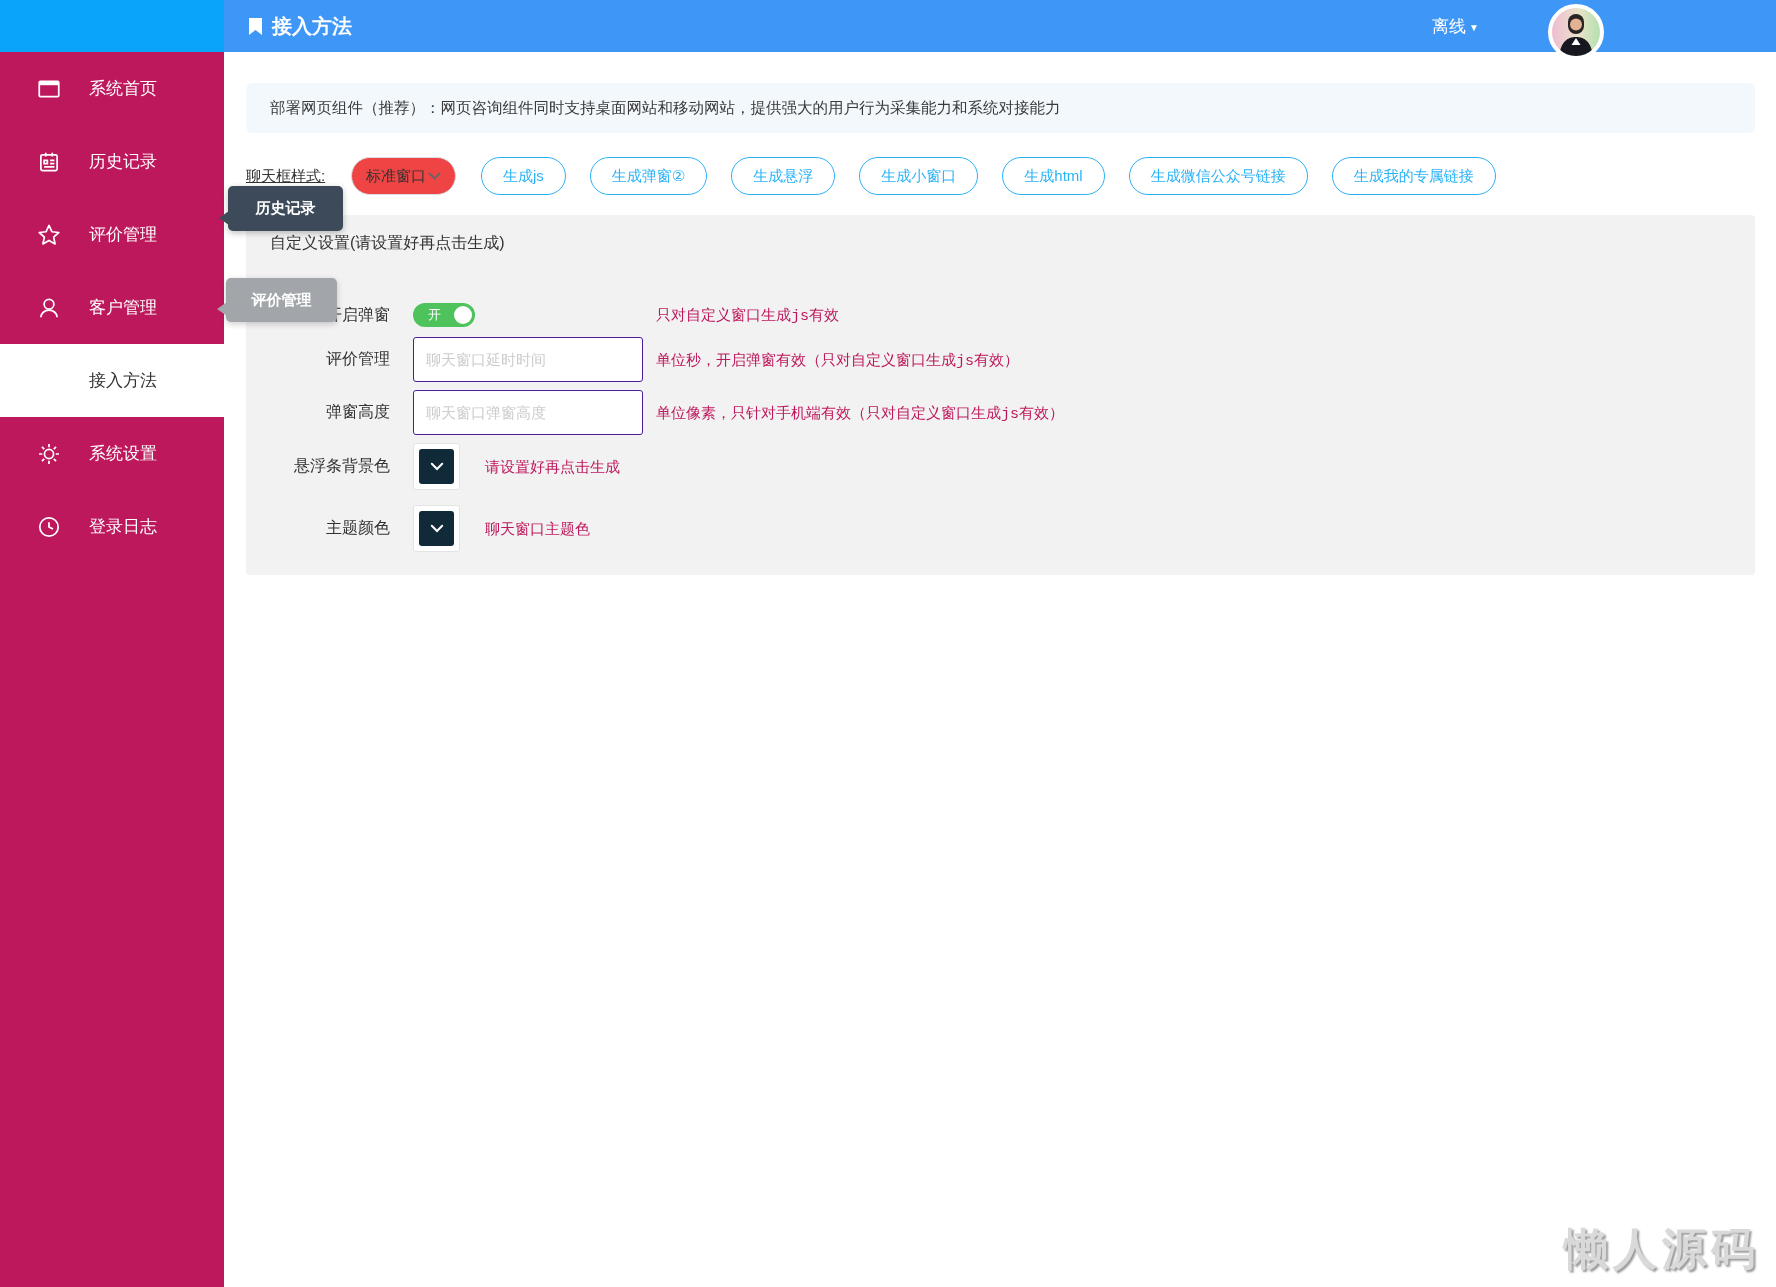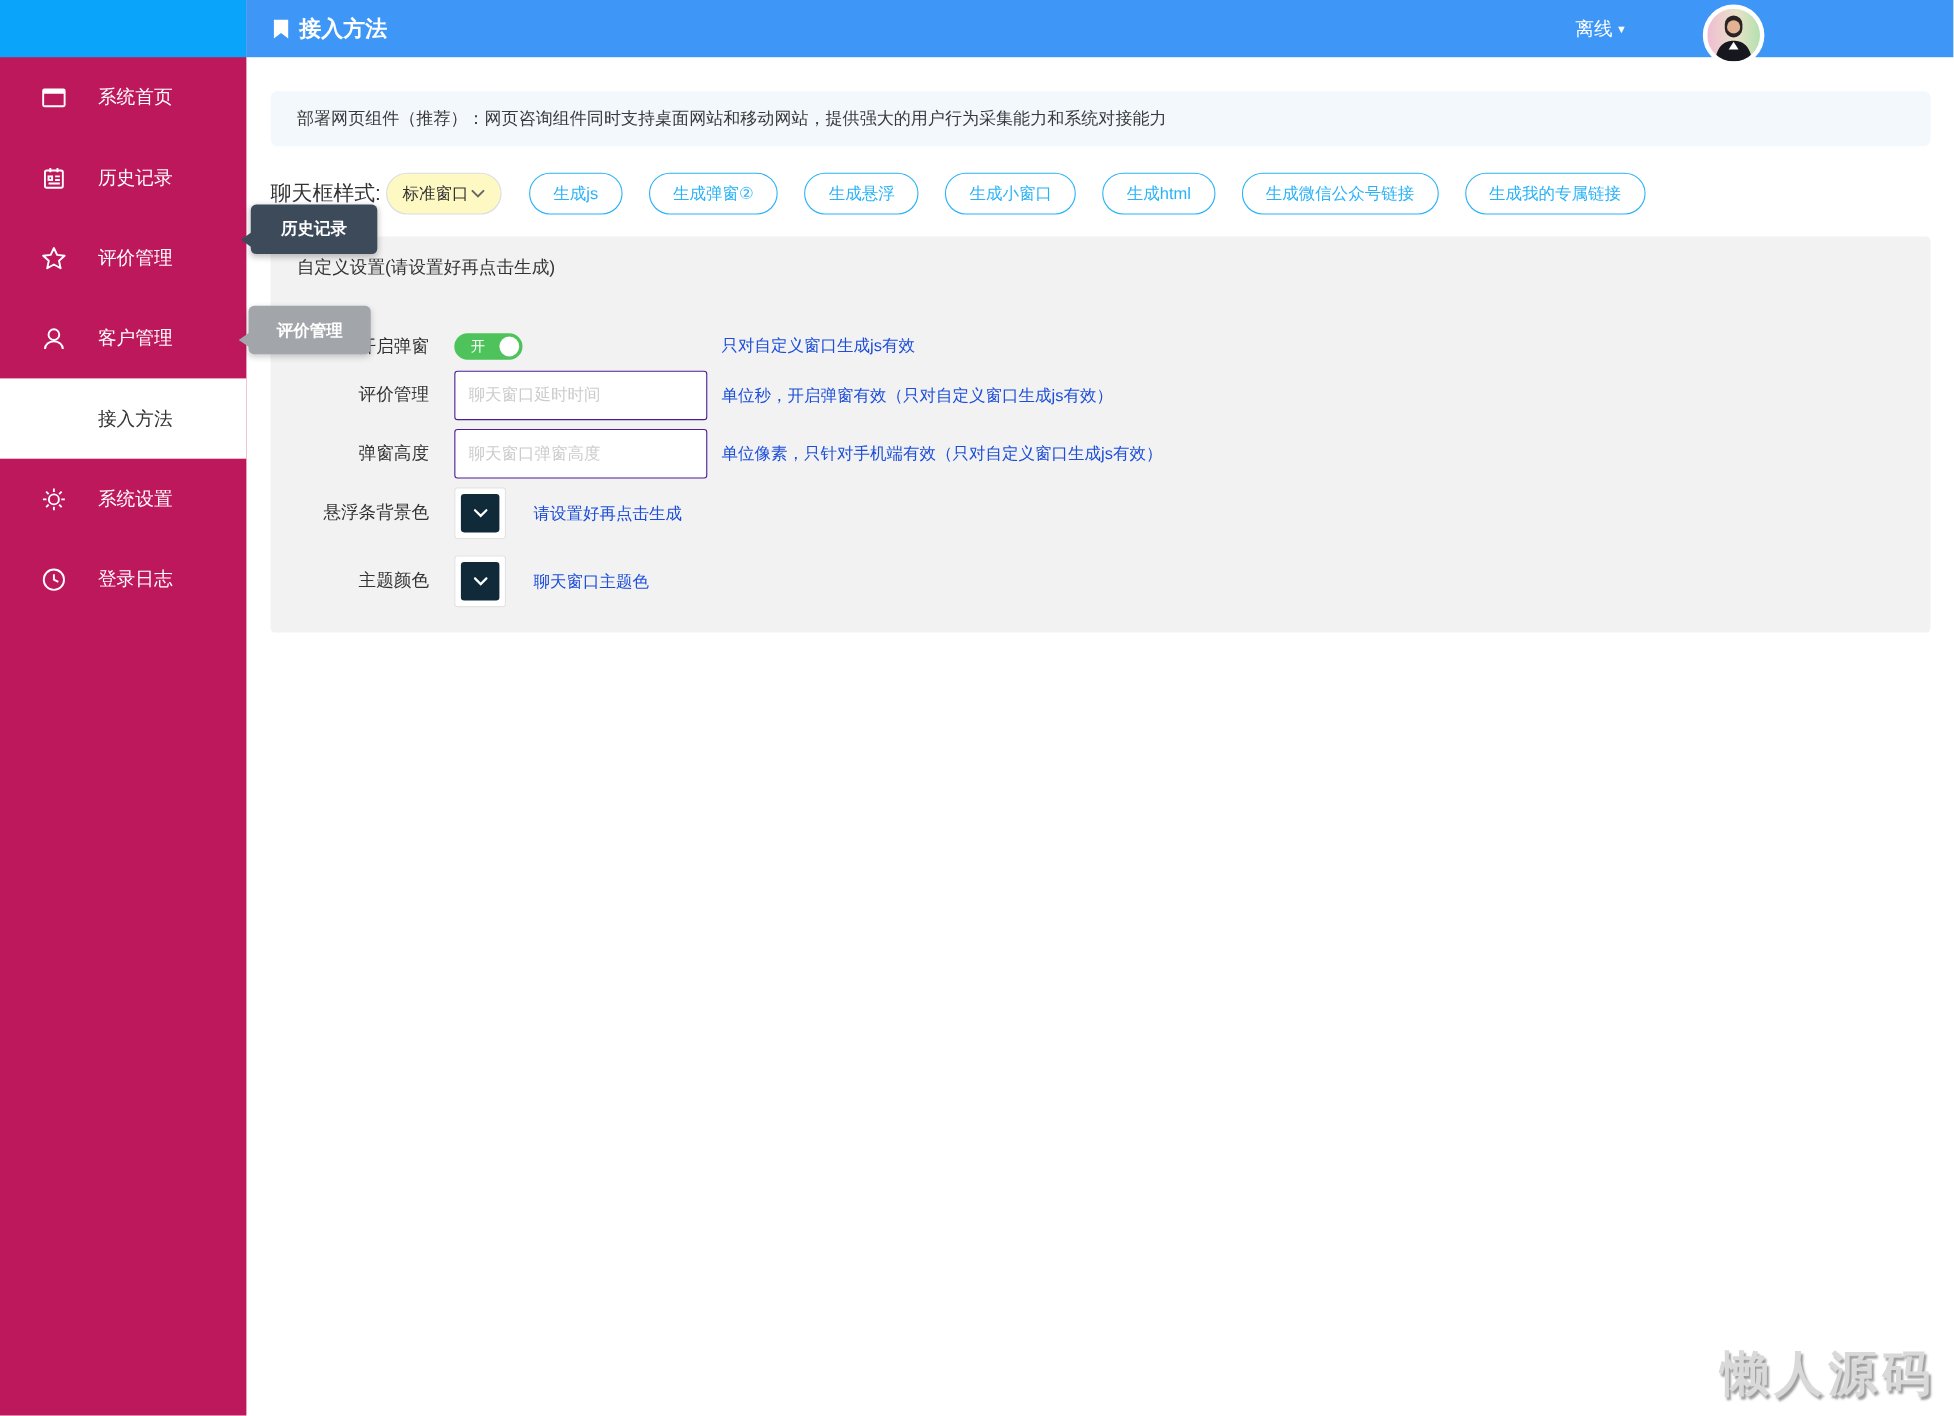--- a/index.html
+++ b/index.html
@@ -18,31 +18,31 @@
   
   .topbar{position:absolute;left:224px;top:0;right:0;height:52px;background:#3e96f7;z-index:15;}
   .tb-title{display:flex;align-items:center;height:100%;padding-left:24px;gap:9px;font-size:20px;font-weight:bold;color:#fff;}
   .avatar{position:absolute;left:1324px;top:4px;width:48px;height:48px;border:4px solid #fff;border-radius:50%;overflow:hidden;background:#fff;cursor:pointer;z-index:20;}
   .status{position:absolute;left:1208px;top:0;height:52px;display:flex;align-items:center;gap:3px;color:#fff;font-size:17px;cursor:pointer;justify-content:space-between;}
   .status .arr{font-size:10px;margin-top:2px;}
   
   .main{position:absolute;left:224px;top:52px;right:0;bottom:0;background:#fff;}
   .banner{margin:31px 21px 0 22px;height:50px;border-radius:6px;background:#f3f8fd;display:flex;align-items:center;padding:0 24px;box-sizing:border-box;font-size:15.5px;color:#3a3a3a;white-space:nowrap;}
   .controls{margin:24px 21px 0 22px;height:38px;display:flex;align-items:center;}
-  .controls .c-label{width:105px;font-size:19px;color:#333;flex:0 0 105px;}
-  .pill-select{width:105px;height:38px;border:1px solid #d9dce3;border-radius:19px;background:#fef9c3;display:flex;align-items:center;justify-content:space-between;padding:0 14px;box-sizing:border-box;font-size:15px;color:#333;cursor:pointer;}
+  .controls .c-label{width:105px;font-size:15px;color:#333;flex:0 0 105px;text-decoration:underline;}
+  .pill-select{width:105px;height:38px;border:1px solid #d9dce3;border-radius:19px;background:#ef4444;display:flex;align-items:center;justify-content:space-between;padding:0 14px;box-sizing:border-box;font-size:15px;color:#333;cursor:pointer;}
   .gen-btn{margin-left:24px;height:38px;padding:0 21px;border-radius:19px;border:1.5px solid #2ab2f7;color:#2ab2f7;background:#fff;font-size:15px;font-family:inherit;cursor:pointer;white-space:nowrap;}
   .gen-btn:first-of-type{margin-left:25px;}
   
   .panel{margin:20px 21px 0 22px;height:360px;background:#f2f2f2;border-radius:4px;position:relative;}
   .p-header{position:absolute;left:24px;top:18px;font-size:16px;color:#333;}
   .p-row{position:absolute;left:0;right:0;display:flex;align-items:center;}
   .p-row .row-label{width:144px;flex:0 0 144px;text-align:right;font-size:16px;color:#333;white-space:nowrap;}
   .p-row .row-ctrl{margin-left:23px;display:flex;align-items:center;}
-  .row-hint{position:absolute;left:410px;top:50%;transform:translateY(-50%);white-space:nowrap;color:#1d4ed8;font-size:15px;}
+  .row-hint{position:absolute;left:410px;top:50%;transform:translateY(-50%);white-space:nowrap;color:#be185d;font-size:15px;font-family:Liberation Mono, monospace;}
   .row-hint.near{left:239px;}
   .toggle{position:relative;width:62px;height:24px;border-radius:12px;background:#4ec35b;cursor:pointer;}
   .toggle .t-txt{position:absolute;left:15px;top:0;line-height:24px;color:#fff;font-size:13px;}
   .toggle .knob{position:absolute;right:3px;top:3px;width:18px;height:18px;border-radius:50%;background:#fff;}
   .txt-input{width:230px;height:45px;box-sizing:border-box;border:1px solid #4c1d95;border-radius:3px;background:#fff;padding:0 12px;font-size:15px;color:#333;font-family:inherit;outline:none;}
   .txt-input::placeholder{color:#ccc;}
   .color-wrap{width:47px;height:47px;box-sizing:border-box;background:#fff;border:1px solid #e3e3e3;border-radius:3px;display:flex;align-items:center;justify-content:center;cursor:pointer;}
   .color-box{width:35px;height:35px;background:#102a3a;border-radius:3px;display:flex;align-items:center;justify-content:center;}
   
   .tooltip{position:absolute;display:flex;align-items:center;justify-content:center;color:#fff;font-size:15px;font-weight:600;border-radius:5px;z-index:50;}

